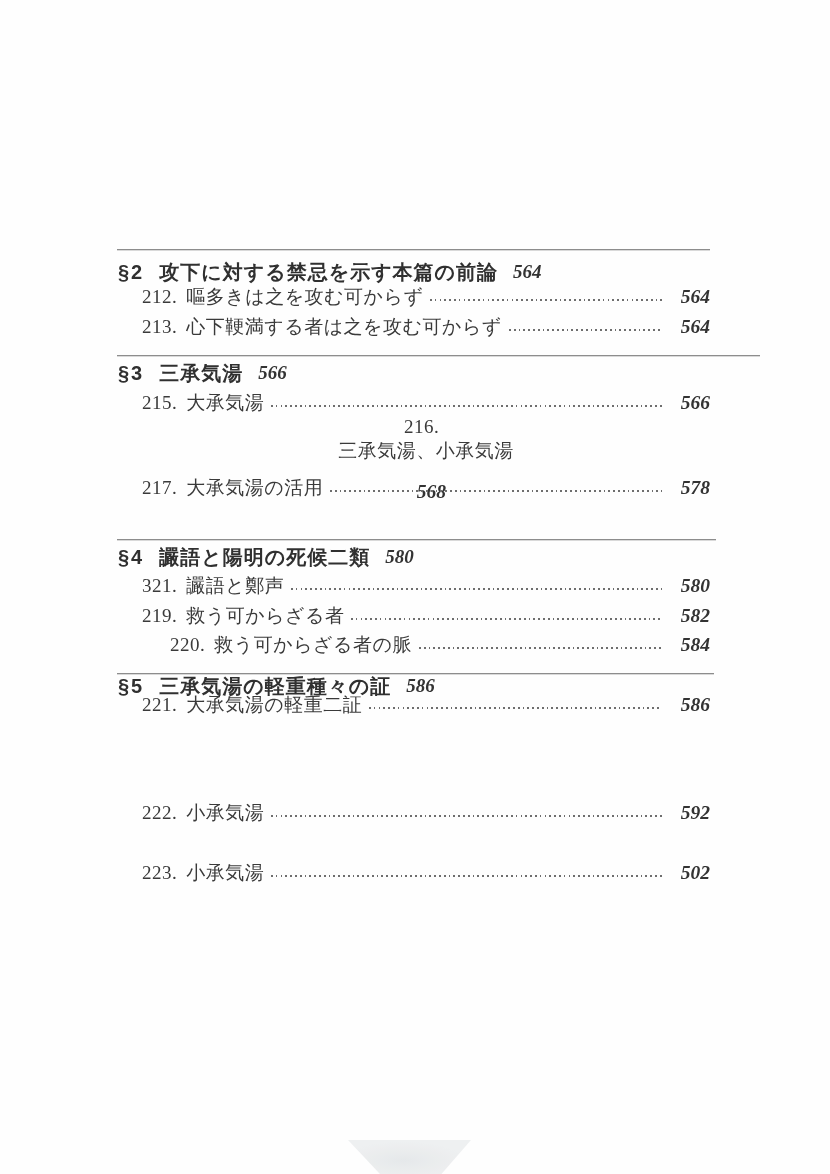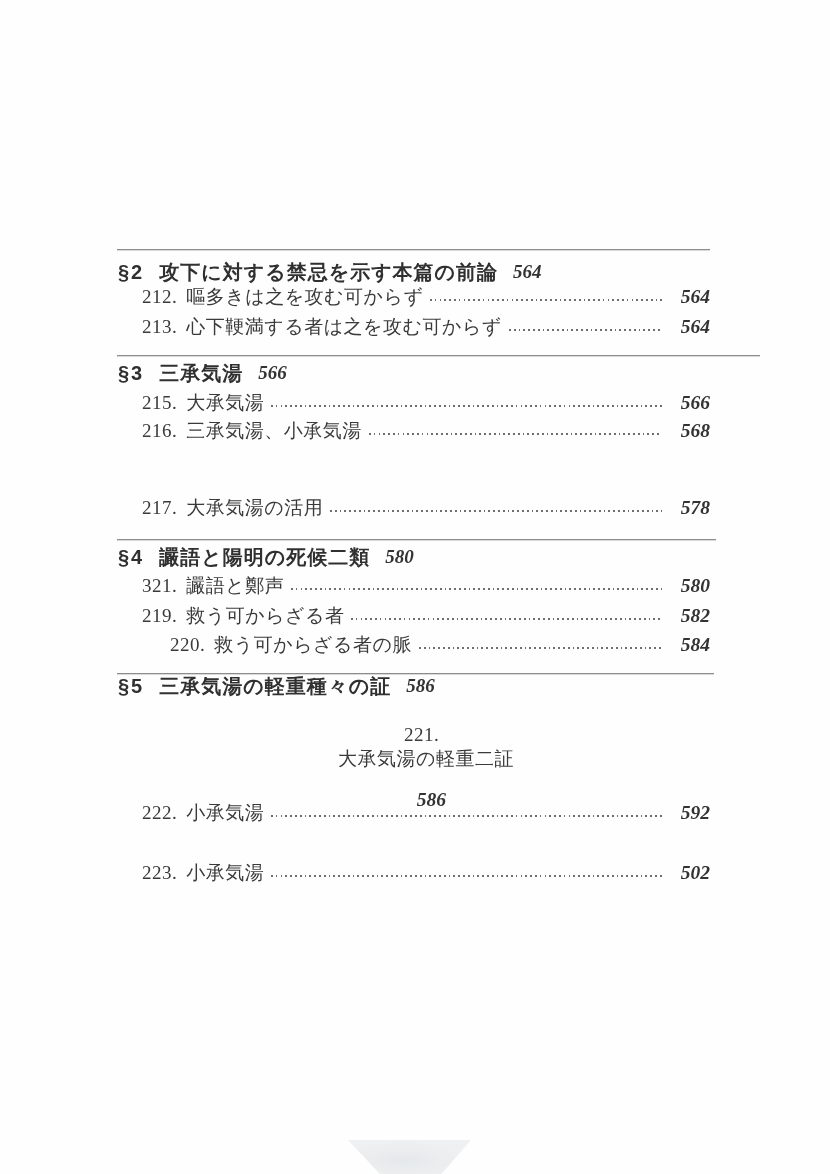--- a/index.html
+++ b/index.html
@@ -84,26 +84,26 @@
     min-width: 40px;
     text-align: right;
     font-style: italic;
     font-weight: bold;
     font-size: 19.5px;
     color: #333333;
   }
   .e-212 { top: 282px; }
   .e-213 { top: 312px; }
   .e-215 { top: 388px; }
-  .e-216 { top: 416px; }
-  .e-217 { top: 473px; margin-top: 20px; }
+  .e-216 { top: 416px; flex-direction: column; }
+  .e-217 { top: 473px; }
   .e-218 { top: 571px; }
   .e-219 { top: 601px; }
   .e-220 { top: 630px; margin-left: 28px; }
-  .e-221 { top: 724px; flex-direction: column; }
+  .e-221 { top: 690px; }
   .e-222 { top: 798px; }
   .e-223 { top: 858px; }
 
   
   .smudge {
     position: absolute;
     top: 1140px;
     left: 348px;
     width: 123px;
     height: 34px;

